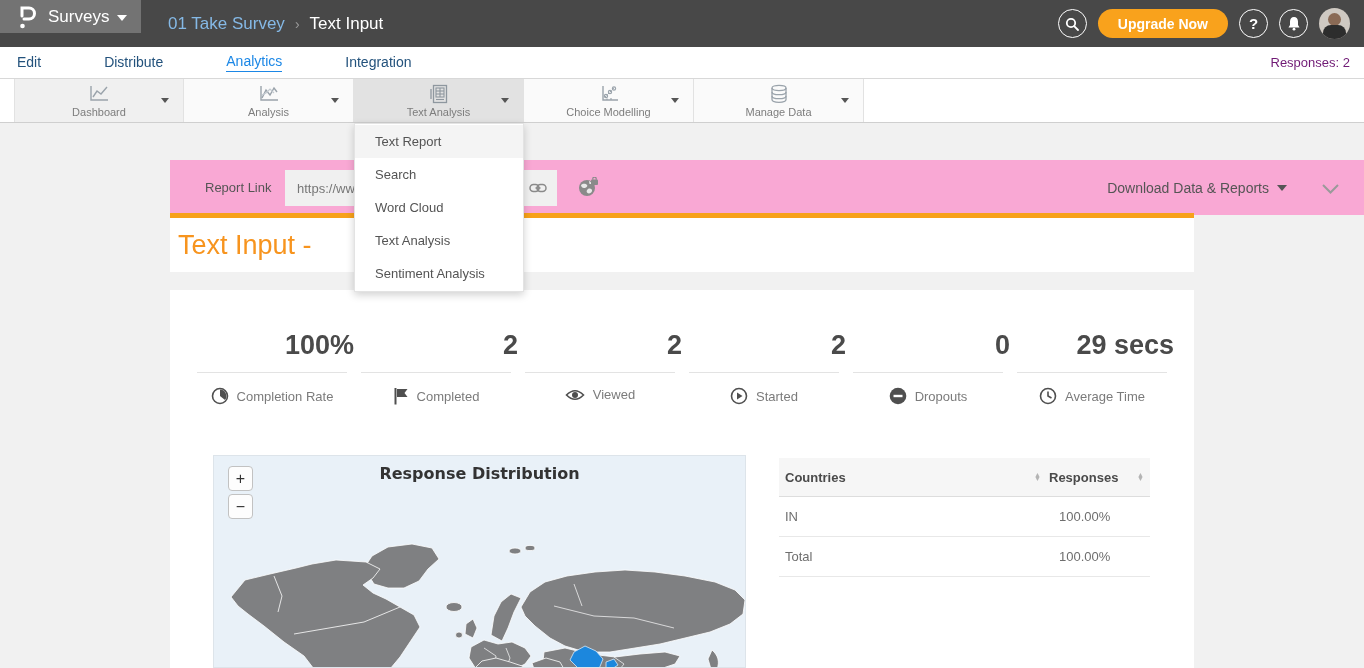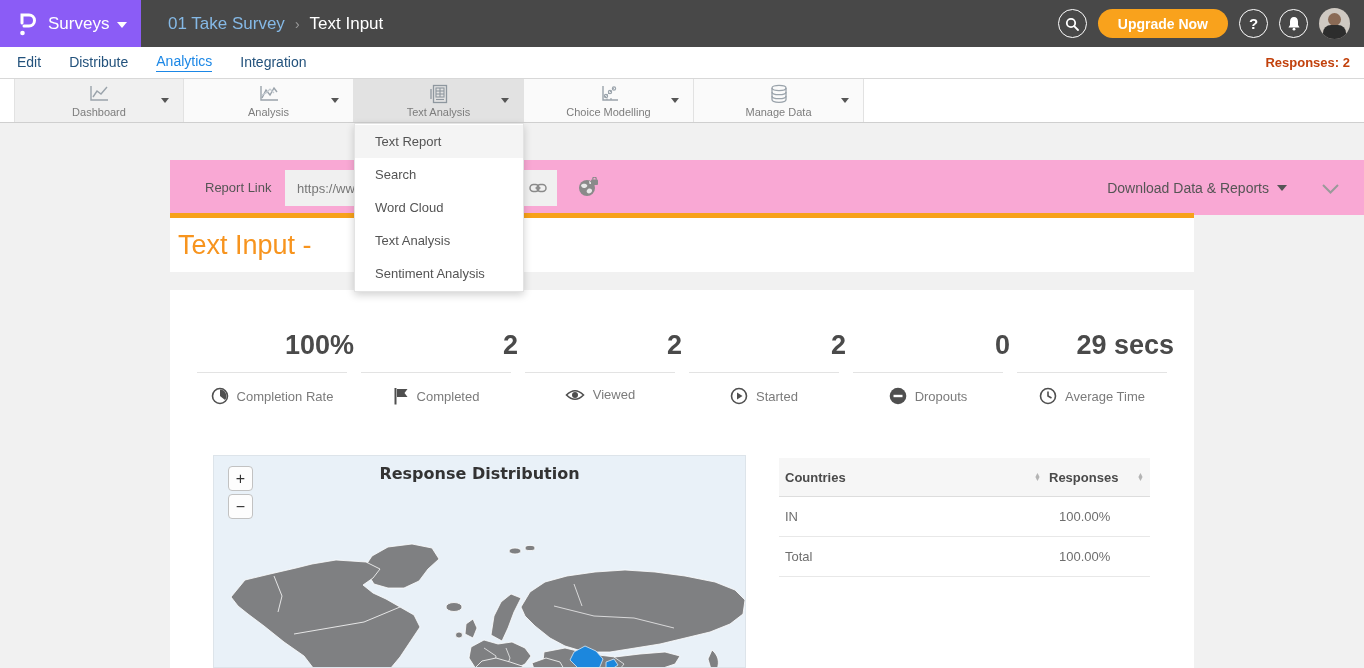--- a/index.html
+++ b/index.html
@@ -2,40 +2,40 @@
 <html><head>
 <meta charset="utf-8">
 <style>
   * { margin:0; padding:0; box-sizing:border-box; }
   html,body { width:1364px; height:668px; }
   body { font-family:"Liberation Sans", sans-serif; }
   .app { position:relative; width:1364px; height:668px; background:#f1f1f1; overflow:hidden; }
 
   
   .topbar { position:absolute; left:0; top:0; width:1364px; height:47px; background:#484848; }
-  .logo-box { position:absolute; left:0; top:0; width:141px; height:47px; background:#8b5cf6; display:flex; align-items:center; padding-left:18px; cursor:pointer; }
+  .logo-box { position:absolute; left:0; top:0; width:141px; height:33px; background:#737373; display:flex; align-items:center; padding-left:18px; cursor:pointer; }
   .logo-glyph { width:20px; height:26px; margin-right:10px; }
   .product-name { color:#fff; font-size:17px; font-weight:500; margin-right:8px; }
   .caret-down-white { width:0; height:0; border-left:5px solid transparent; border-right:5px solid transparent; border-top:6px solid #fff; margin-top:2px; }
   .breadcrumb { position:absolute; left:168px; top:0; height:47px; display:flex; align-items:center; gap:10px; font-size:17px; }
   .crumb-survey { color:#85b9e6; cursor:pointer; }
   .crumb-sep { color:#9a9a9a; font-size:14px; }
   .crumb-page { color:#ffffff; }
   .top-actions { position:absolute; right:14px; top:0; height:47px; display:flex; align-items:center; gap:11px;justify-content:center; }
   .circle-btn { width:29px; height:29px; border:1.5px solid #fff; border-radius:50%; display:flex; align-items:center; justify-content:center; color:#fff; font-weight:700; font-size:15px; cursor:pointer; background:transparent; }
   .upgrade-btn { height:29px; background:#f9a21c; border:none; border-radius:15px; color:#fff; font-weight:700; font-size:14px; padding:0 20px; cursor:pointer; font-family:"Liberation Sans",sans-serif; }
   .avatar { width:31px; height:31px; border-radius:50%; background:#cfc9c2; overflow:hidden; position:relative; cursor:pointer; }
   .avatar .head { position:absolute; left:9px; top:5px; width:13px; height:13px; border-radius:50%; background:#8a6a55; }
   .avatar .body { position:absolute; left:4px; top:17px; width:23px; height:16px; border-radius:8px 8px 0 0; background:#2d2d2d; }
 
   
-  .subnav { position:absolute; left:0; top:47px; width:1364px; height:31px; background:#fff; display:flex; align-items:center; padding:0 17px; gap:28px; }
+  .subnav { position:absolute; left:0; top:47px; width:1364px; height:31px; background:#fff; display:flex; align-items:center; padding:0 17px; gap:63px; }
   .subnav-item { font-size:14px; color:#23527c; font-weight:500; cursor:pointer; padding-bottom:2px; }
   .subnav-item.active { color:#1b87e6; border-bottom:1px solid #1b87e6; }
-  .responses-count { position:absolute; right:14px; font-size:13px; color:#c2410c; font-weight:700; }
+  .responses-count { position:absolute; right:14px; font-size:13px; color:#701a75; font-weight:400; }
 
   
   .toolbar { position:absolute; left:0; top:78px; width:1364px; height:45px; background:#fff; border-top:1px solid #d8d8d8; border-bottom:1px solid #cfcfcf; }
   .tool-tab { position:absolute; top:0; height:43px; width:170px; border-right:1px solid #e2e2e2; display:flex; flex-direction:column; align-items:center; justify-content:center; cursor:pointer; }
   .tool-tab .t-icon { height:20px; margin-bottom:2px; }
   .tool-tab .t-label { font-size:11px; color:#7d7d7d; }
   .tool-tab .t-caret { position:absolute; right:14px; top:19px; width:0; height:0; border-left:4px solid transparent; border-right:4px solid transparent; border-top:5px solid #555; }
   .tab-dashboard { left:14px; background:#f0f0f0; border-left:1px solid #e2e2e2; }
   .tab-analysis { left:184px; background:#fafafa; }
   .tab-textanalysis { left:354px; background:#e2e2e2; }

